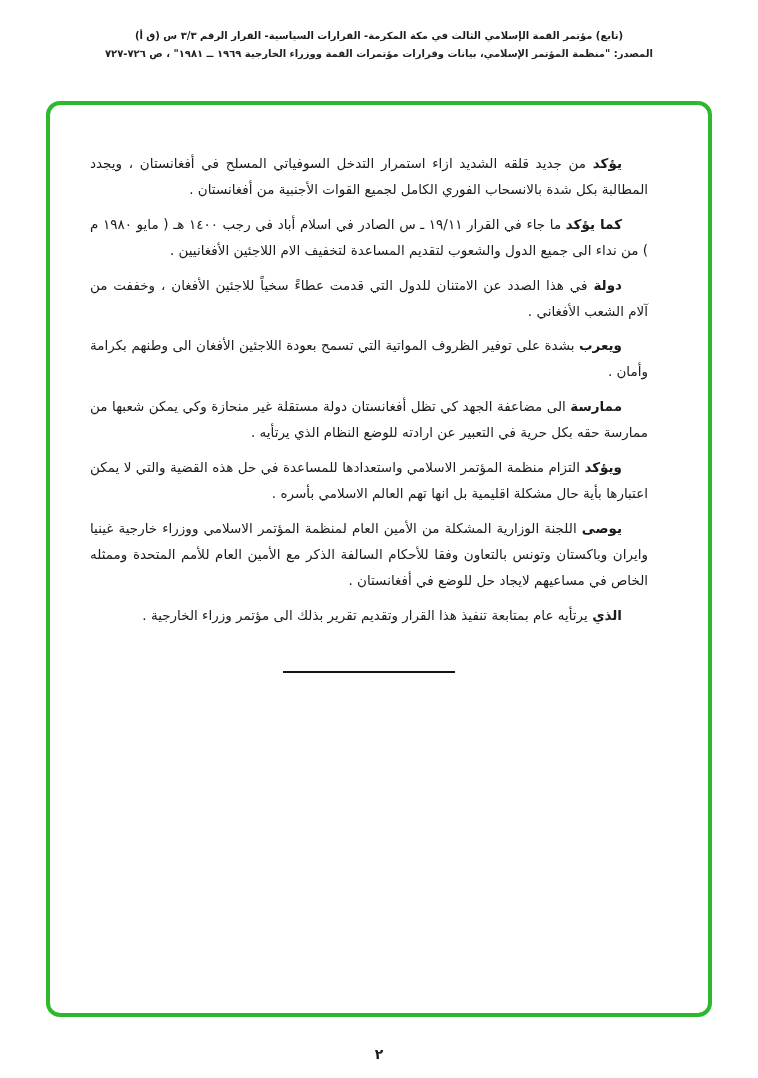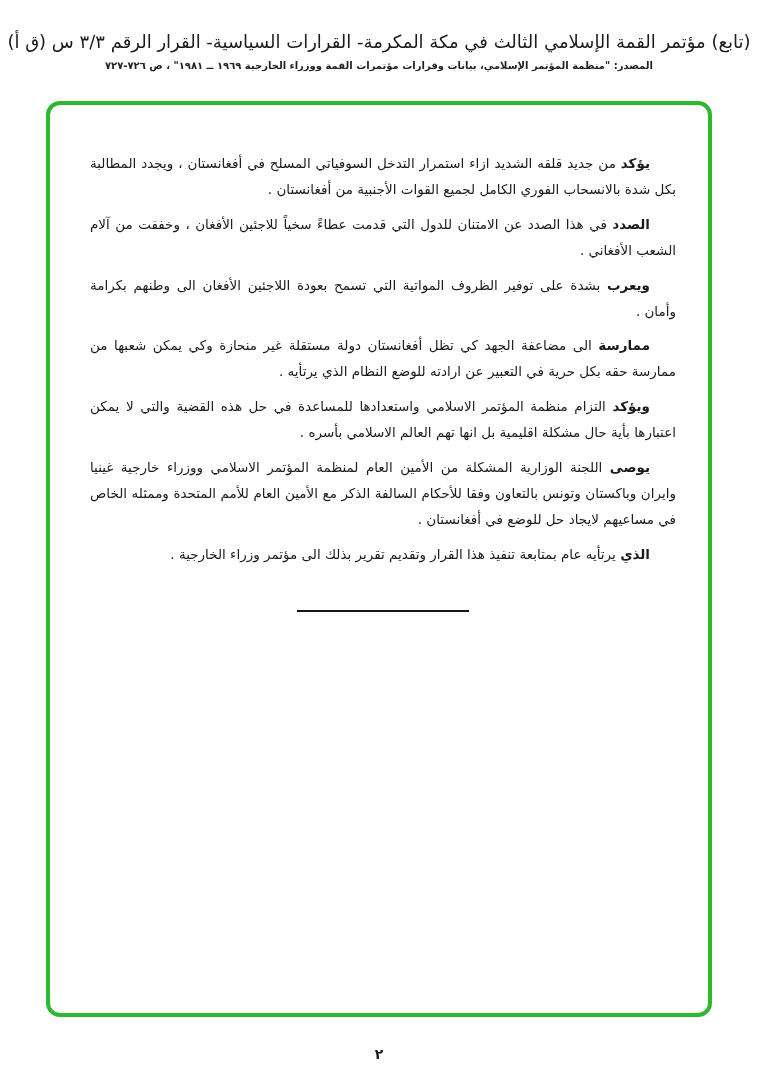--- a/index.html
+++ b/index.html
@@ -19,22 +19,22 @@
     height: 1078px;
     background: #ffffff;
     overflow: hidden;
   }
   .header {
     direction: rtl;
     text-align: center;
     padding-top: 28px;
   }
   .header-title {
-    font-weight: normal;
-    font-size: 18px;
+    font-weight: bold;
+    font-size: 10px;
     line-height: 1.5;
     letter-spacing: 0.2px;
   }
   .header-source {
     font-weight: bold;
     font-size: 10px;
     margin-top: 5px;
     color: #222222;
   }
   .green-box {
@@ -43,21 +43,21 @@
     top: 101px;
     width: 666px;
     height: 916px;
     border: 4px solid #2db92d;
     border-radius: 14px;
     background: #ffffff;
   }
   .content {
     direction: rtl;
     text-align: justify;
-    padding: 46px 32px 0 40px;
+    padding: 46px 60px 0 40px;
     font-size: 13.5px;
     line-height: 1.92;
   }
   .paragraph {
     margin: 0 0 9px 0;
     text-indent: 26px;
   }
   .paragraph .lead {
     font-weight: bold;
   }
@@ -85,22 +85,23 @@
   <div class="header">
     <div class="header-title">(تابع) مؤتمر القمة الإسلامي الثالث في مكة المكرمة- القرارات السياسية- القرار الرقم ٣/٣ س (ق أ)</div>
     <div class="header-source">المصدر: "منظمة المؤتمر الإسلامي، بيانات وقرارات مؤتمرات القمة ووزراء الخارجية ١٩٦٩ ــ ١٩٨١" ، ص ٧٢٦-٧٢٧</div>
   </div>
 
   <div class="green-box">
     <div class="content">
 
       <p class="paragraph"><span class="lead">يؤكد</span><span> من جديد قلقه الشديد ازاء استمرار التدخل السوفياتي المسلح في أفغانستان ، ويجدد المطالبة بكل شدة بالانسحاب الفوري الكامل لجميع القوات الأجنبية من أفغانستان .</span></p>
 
+      <p class="paragraph"><span class="lead">كما يؤكد</span><span> ما جاء في القرار ١٩/١١ ـ س الصادر في اسلام أباد في رجب ١٤٠٠ هـ ( مايو ١٩٨٠ م ) من نداء الى جميع الدول والشعوب لتقديم المساعدة لتخفيف الام اللاجئين الأفغانيين .</span></p>
 
-      <p class="paragraph"><span class="lead">الصدد</span><span> في هذا الصدد عن الامتنان للدول التي قدمت عطاءً سخياً للاجئين الأفغان ، وخففت من آلام الشعب الأفغاني .</span></p>
+      <p class="paragraph"><span class="lead">دولة</span><span> في هذا الصدد عن الامتنان للدول التي قدمت عطاءً سخياً للاجئين الأفغان ، وخففت من آلام الشعب الأفغاني .</span></p>
 
       <p class="paragraph"><span class="lead">ويعرب</span><span> بشدة على توفير الظروف المواتية التي تسمح بعودة اللاجئين الأفغان الى وطنهم بكرامة وأمان .</span></p>
 
       <p class="paragraph"><span class="lead">ممارسة</span><span> الى مضاعفة الجهد كي تظل أفغانستان دولة مستقلة غير منحازة وكي يمكن شعبها من ممارسة حقه بكل حرية في التعبير عن ارادته للوضع النظام الذي يرتأيه .</span></p>
 
       <p class="paragraph"><span class="lead">ويؤكد</span><span> التزام منظمة المؤتمر الاسلامي واستعدادها للمساعدة في حل هذه القضية والتي لا يمكن اعتبارها بأية حال مشكلة اقليمية بل انها تهم العالم الاسلامي بأسره .</span></p>
 
       <p class="paragraph"><span class="lead">يوصى</span><span> اللجنة الوزارية المشكلة من الأمين العام لمنظمة المؤتمر الاسلامي ووزراء خارجية غينيا وايران وباكستان وتونس بالتعاون وفقا للأحكام السالفة الذكر مع الأمين العام للأمم المتحدة وممثله الخاص في مساعيهم لايجاد حل للوضع في أفغانستان .</span></p>
 
       <p class="paragraph"><span class="lead">الذي</span><span> يرتأيه عام بمتابعة تنفيذ هذا القرار وتقديم تقرير بذلك الى مؤتمر وزراء الخارجية .</span></p>

